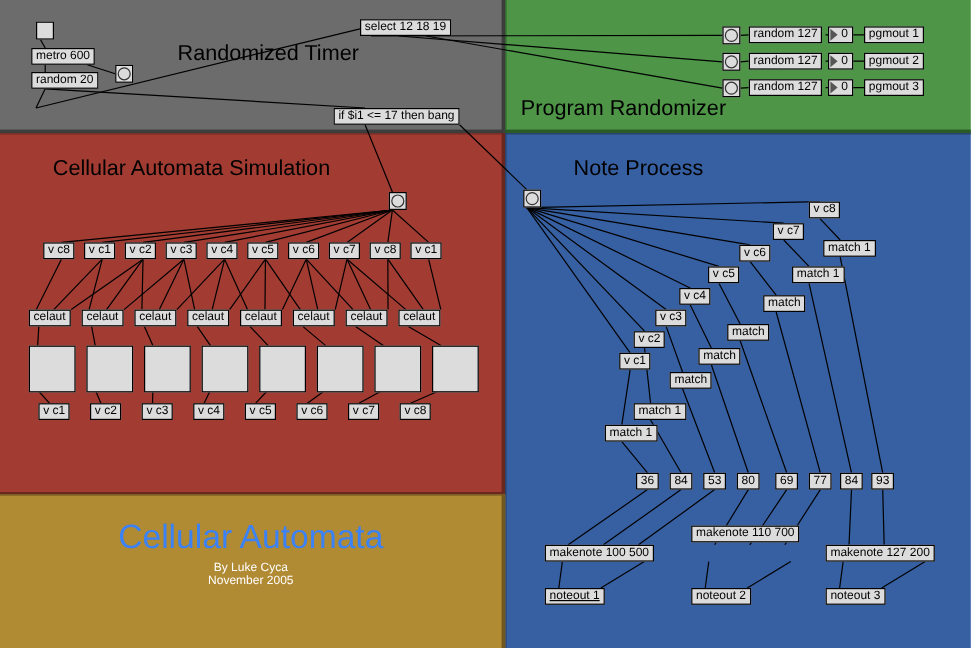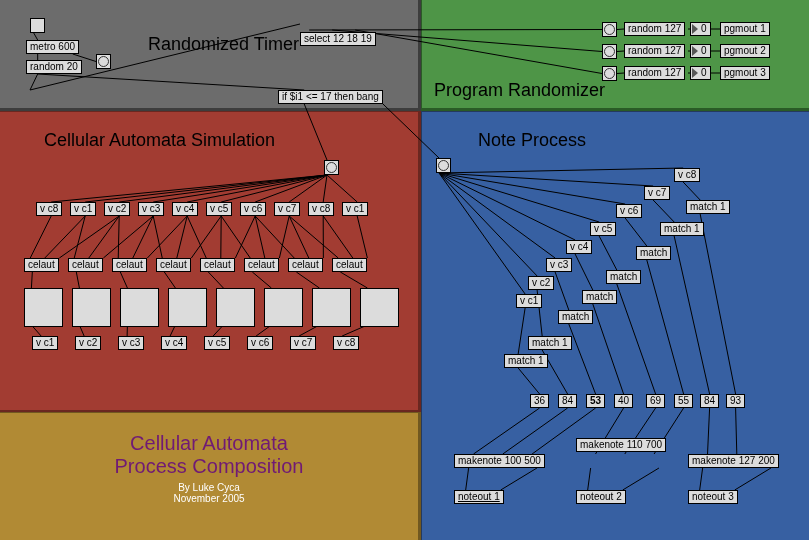--- a/index.html
+++ b/index.html
@@ -9,41 +9,40 @@
   .panel.prog{left:421px;top:0;width:388px;height:108px;background:#4e9547;border-bottom:3px solid #2a5b26;border-left:1px solid #2a5b26}
   .panel.ca{left:0;top:111px;width:418px;height:298px;background:#a23c32;border-top:1px solid #6a2720;border-bottom:3px solid #6a2720;border-right:3px solid #6a2720}
   .panel.note{left:421px;top:111px;width:388px;height:429px;background:#3760a2;border-top:1px solid #243a5e;border-left:1px solid #243a5e}
   .panel.title{left:0;top:412px;width:418px;height:128px;background:#b18a34;border-top:1px solid #715820;border-right:3px solid #715820}
   .hdr{position:absolute;font-size:18px;font-family:Helvetica,Arial,sans-serif;color:#000}
   .obj{position:absolute;background:#dcdcdc;border:1px solid #000;font:10px/12px Helvetica,Arial,sans-serif;padding:0 3px;white-space:nowrap;color:#000}
   .bng{position:absolute;width:13px;height:13px;background:#dcdcdc;border:1px solid #000}
   .bng:after{content:"";position:absolute;left:1px;top:1px;width:9px;height:9px;border:1px solid #333;border-radius:50%}
   .sq{position:absolute;background:#dcdcdc;border:1px solid #000}
   svg{position:absolute;left:0;top:0;pointer-events:none}
-  .ttl{color:#701a75;font-size:20px;font-family:Helvetica,Arial,sans-serif;text-align:center}
+  .ttl{color:#3b82f6;font-size:28px;font-family:Helvetica,Arial,sans-serif;text-align:center}
   .sub{color:#fff;font-size:10px;text-align:center}
 </style>
 </head>
 <body>
 <div id="stage">
 
   <div class="panel timer"></div>
   <div class="panel prog"></div>
   <div class="panel ca"></div>
   <div class="panel note"></div>
   <div class="panel title"></div>
 
   <div class="hdr" style="left:148px;top:34px">Randomized Timer</div>
   <div class="hdr" style="left:44px;top:130px">Cellular Automata Simulation</div>
   <div class="hdr" style="left:434px;top:80px">Program Randomizer</div>
   <div class="hdr" style="left:478px;top:130px">Note Process</div>
 
   <div style="position:absolute;left:0;top:432px;width:418px">
     <div class="ttl">Cellular Automata</div>
-    <div class="ttl">Process Composition</div>
     <div class="sub" style="margin-top:4px">By Luke Cyca</div>
     <div class="sub">November 2005</div>
   </div>
 
   <svg id="wires" width="809" height="540">
       <line x1="32.6" y1="31" x2="37.68" y2="40" stroke="#000" stroke-width="1"></line>
       <line x1="37.68" y1="54" x2="37.68" y2="60" stroke="#000" stroke-width="1"></line>
       <line x1="72.72" y1="54" x2="96" y2="61.5" stroke="#000" stroke-width="1"></line>
       <line x1="37.68" y1="74" x2="30" y2="90" stroke="#000" stroke-width="1"></line>
       <line x1="30" y1="90" x2="300" y2="24" stroke="#000" stroke-width="1"></line>
@@ -150,21 +149,21 @@
       <line x1="658.96" y1="468" x2="622.72" y2="490" stroke="#000" stroke-width="1"></line>
       <line x1="702.64" y1="468" x2="699.68" y2="490" stroke="#000" stroke-width="1"></line>
       <line x1="770.96" y1="468" x2="734.72" y2="490" stroke="#000" stroke-width="1"></line>
     </svg>
 
   <div id="objs">
       <div class="sq" style="left: 30px; top: 18px; width: 13px; height: 13px;"></div>
       <div class="obj" style="left: 26px; top: 40px;">metro 600</div>
       <div class="bng" style="left: 96px; top: 54px;"></div>
       <div class="obj" style="left: 26px; top: 60px;">random 20</div>
-      <div class="obj" style="left: 300px; top: 32px;">select 12 18 19</div>
+      <div class="obj" style="left: 300px; top: 16px;">select 12 18 19</div>
       <div class="obj" style="left: 278px; top: 90px;">if $i1 &lt;= 17 then bang</div>
       <div class="bng" style="left: 602px; top: 22px;"></div>
       <div class="obj" style="left: 624px; top: 22px;">random 127</div>
       <div class="obj" style="left: 690px; top: 22px; padding-left: 10px; position: absolute;"><span style="position:absolute;left:1px;top:1px;border-left:6px solid #555;border-top:5px solid transparent;border-bottom:5px solid transparent"></span>0</div>
       <div class="obj" style="left: 720px; top: 22px;">pgmout 1</div>
       <div class="bng" style="left: 602px; top: 44px;"></div>
       <div class="obj" style="left: 624px; top: 44px;">random 127</div>
       <div class="obj" style="left: 690px; top: 44px; padding-left: 10px; position: absolute;"><span style="position:absolute;left:1px;top:1px;border-left:6px solid #555;border-top:5px solid transparent;border-bottom:5px solid transparent"></span>0</div>
       <div class="obj" style="left: 720px; top: 44px;">pgmout 2</div>
       <div class="bng" style="left: 602px; top: 66px;"></div>
@@ -218,24 +217,24 @@
       <div class="obj" style="left: 590px; top: 222px;">v c5</div>
       <div class="obj" style="left: 606px; top: 270px;">match</div>
       <div class="obj" style="left: 616px; top: 204px;">v c6</div>
       <div class="obj" style="left: 636px; top: 246px;">match</div>
       <div class="obj" style="left: 644px; top: 186px;">v c7</div>
       <div class="obj" style="left: 660px; top: 222px;">match 1</div>
       <div class="obj" style="left: 674px; top: 168px;">v c8</div>
       <div class="obj" style="left: 686px; top: 200px;">match 1</div>
       <div class="obj" style="left: 530px; top: 394px;">36</div>
       <div class="obj" style="left: 558px; top: 394px;">84</div>
-      <div class="obj" style="left: 586px; top: 394px; font-weight: bold;">53</div>
-      <div class="obj" style="left: 614px; top: 394px;">40</div>
+      <div class="obj" style="left: 586px; top: 394px;">53</div>
+      <div class="obj" style="left: 614px; top: 394px;">80</div>
       <div class="obj" style="left: 646px; top: 394px;">69</div>
-      <div class="obj" style="left: 674px; top: 394px;">55</div>
+      <div class="obj" style="left: 674px; top: 394px;">77</div>
       <div class="obj" style="left: 700px; top: 394px;">84</div>
       <div class="obj" style="left: 726px; top: 394px;">93</div>
       <div class="obj" style="left: 454px; top: 454px;">makenote 100 500</div>
       <div class="obj" style="left: 454px; top: 490px; text-decoration: underline;">noteout 1</div>
       <div class="obj" style="left: 576px; top: 438px;">makenote 110 700</div>
       <div class="obj" style="left: 576px; top: 490px;">noteout 2</div>
       <div class="obj" style="left: 688px; top: 454px;">makenote 127 200</div>
       <div class="obj" style="left: 688px; top: 490px;">noteout 3</div>
     </div>
 </div>

